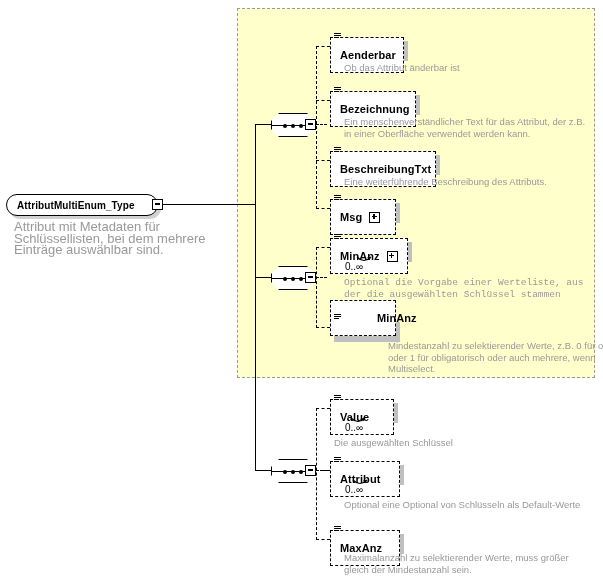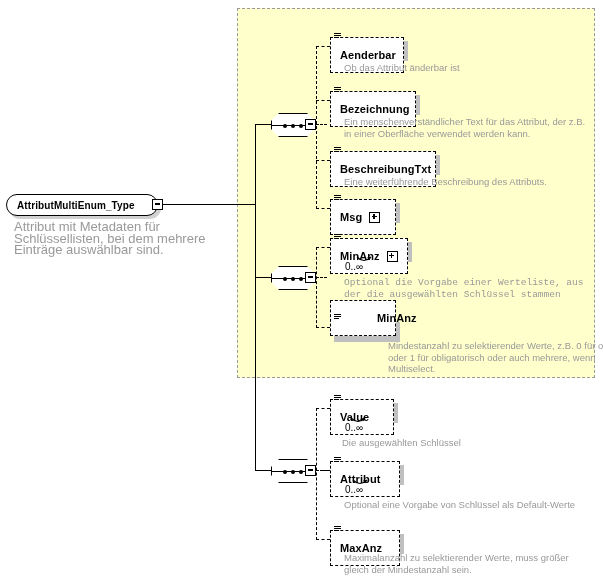--- a/index.html
+++ b/index.html
@@ -394,38 +394,38 @@
   <div class="el-glyph" style="left:334px; top:395px;">
       <i></i>
       <i></i>
       <i></i>
     </div>
   <svg class="repeat-arrow" style="left:350px; top:417px;" viewBox="0 0 16 8">
     <path d="M1,1 Q8,8 15,1" fill="none" stroke="#000" stroke-width="1.1"></path>
     <path d="M15,1 L11,1.6 L13.6,4.2 Z" fill="#000"></path>
   </svg>
   <div class="card" style="left:345px; top:422px;">0..∞</div>
-  <div class="desc" style="left:336px; top:437px; width:250px;padding-left:6px;">Die ausgewählten Schlüssel</div>
+  <div class="desc" style="left:328px; top:437px; width:250px;padding-left:6px;">Die ausgewählten Schlüssel</div>
 
   <div class="dln-h" style="left:316px; top:470px; width:14px;"></div>
   <div class="el-shadow" style="left:334px; top:465px; width:70px;"></div>
   <div class="el" style="left:330px; top:461px; width:70px;">
     <span class="el-label">Attribut</span>
   </div>
   <div class="el-glyph" style="left:334px; top:457px;">
       <i></i>
       <i></i>
       <i></i>
     </div>
   <svg class="repeat-arrow" style="left:352px; top:479px;" viewBox="0 0 16 8">
     <path d="M1,1 Q8,8 15,1" fill="none" stroke="#000" stroke-width="1.1"></path>
     <path d="M15,1 L11,1.6 L13.6,4.2 Z" fill="#000"></path>
   </svg>
   <div class="card" style="left:345px; top:484px;">0..∞</div>
-  <div class="desc" style="left:344px; top:499px; width:252px;">Optional eine Vorgabe von Schlüssel als Default-Werte</div>
+  <div class="desc" style="left:344px; top:499px; width:252px;">Optional eine Optional von Schlüsseln als Default-Werte</div>
 
   <div class="dln-h" style="left:316px; top:539px; width:14px;"></div>
   <div class="el-shadow" style="left:334px; top:534px; width:70px;"></div>
   <div class="el" style="left:330px; top:530px; width:70px;text-align:center;">
     <span class="el-label">MaxAnz</span>
   </div>
   <div class="el-glyph" style="left:334px; top:526px;">
       <i></i>
       <i></i>
       <i></i>

